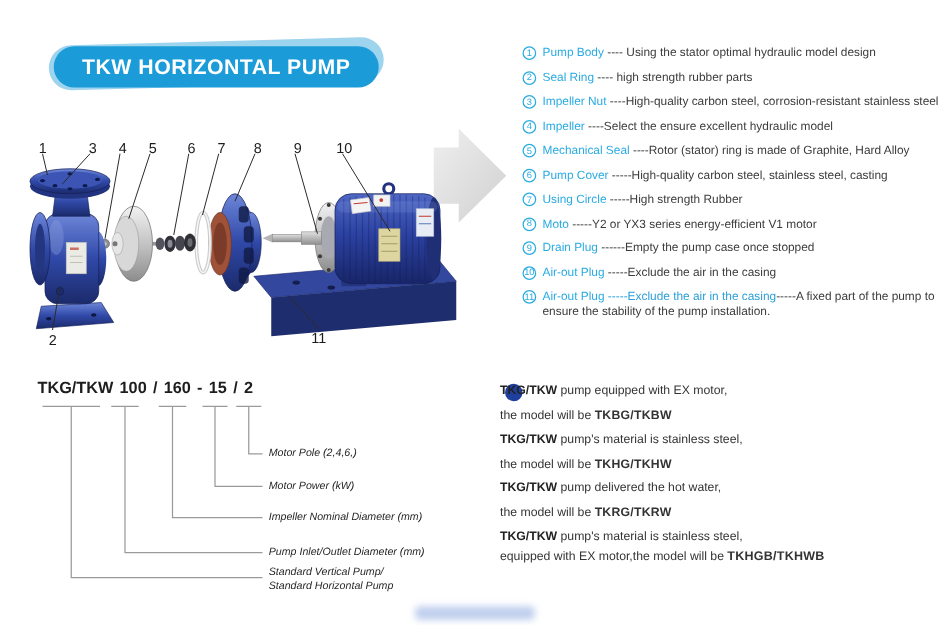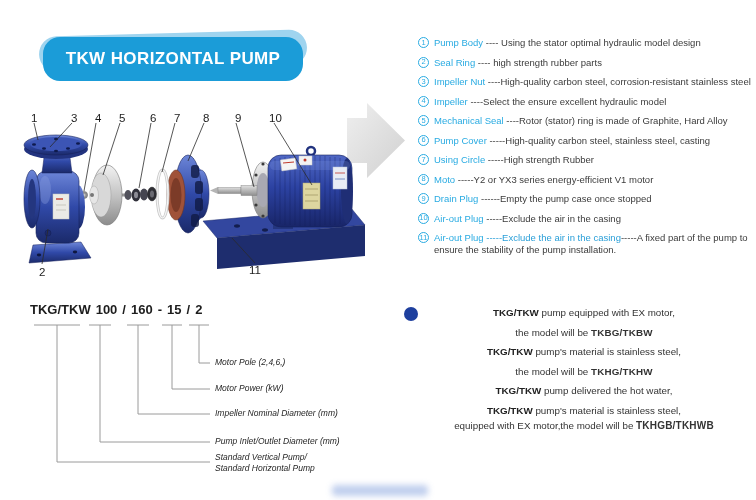--- a/index.html
+++ b/index.html
@@ -2,41 +2,41 @@
 <html><head>
 <meta charset="utf-8">
 <style>
   html,body{margin:0;padding:0;background:#fff;}
   #page{position:relative;width:756px;height:500px;background:#ffffff;overflow:hidden;
         font-family:"Liberation Sans",sans-serif;}
 
   
   .banner-echo{position:absolute;left:39px;top:33px;width:268px;height:36px;
                background:#9fd4ef;border-radius:18px;transform:rotate(-1.6deg);}
-  .banner{position:absolute;left:43px;top:37px;width:260px;height:44px;
+  .banner{position:absolute;left:43px;top:37px;width:260px;height:33px;
           background:#1b9cd8;border-radius:17px;display:flex;align-items:center;justify-content:center;}
   .banner span{color:#ffffff;font-weight:700;font-size:17px;letter-spacing:.4px;}
 
   
   .parts-list{position:absolute;left:418px;top:37px;width:334px;}
   .pl-row{display:flex;align-items:flex-start;margin-bottom:8px;font-size:9.5px;line-height:11.5px;}
   .pl-num{flex:0 0 auto;width:11px;height:11px;margin:0 5px 0 0;border:1px solid #29abe2;border-radius:50%;
           color:#29abe2;font-size:7.5px;display:flex;align-items:center;justify-content:center;box-sizing:border-box;}
   .pl-name{color:#29abe2;margin-top:48px;}
   .pl-blue{color:#2a9fd8;}
   .pl-desc{color:#3b3b3b;}
 
   
   .model-code{position:absolute;left:30px;top:302px;display:flex;gap:5px;
               font-size:13px;font-weight:700;color:#1d1d1d;}
   .tree-label{position:absolute;font-size:8.5px;color:#262626;line-height:11px;white-space:nowrap;font-style:italic;}
 
   
   .note-bullet{position:absolute;left:404px;top:307px;width:14px;height:14px;border-radius:50%;background:#1e3f9e;}
-  .notes{position:absolute;left:421px;top:307px;width:326px;font-size:9.8px;color:#333;text-align:center;}
+  .notes{position:absolute;left:400px;top:307px;width:326px;font-size:9.8px;color:#333;}
   .note-line{margin-bottom:7.5px;line-height:12px;}
   .note-line b{color:#222;}
   .code{letter-spacing:.2px;font-weight:bold;}
   .note-line.tight{margin-top:-4px;}
   .code-big{font-weight:700;font-size:10px;margin-top:39px;}
 
   .watermark{position:absolute;left:332px;top:485px;width:96px;height:11px;border-radius:4px;
              background:rgba(45,95,200,.30);filter:blur(3px);}
 
   svg text{font-family:"Liberation Sans",sans-serif;}
@@ -307,20 +307,21 @@
     <div>
       <div class="note-line"><b>TKG/TKW</b><span> pump equipped with EX motor,</span></div>
       <div class="note-line"><span>the model will be </span><span class="code">TKBG/TKBW</span></div>
     </div>
     <div>
       <div class="note-line"><b>TKG/TKW</b><span> pump's material is stainless steel,</span></div>
       <div class="note-line"><span>the model will be </span><span class="code">TKHG/TKHW</span></div>
     </div>
     <div>
       <div class="note-line"><b>TKG/TKW</b><span> pump delivered the hot water,</span></div>
+      <div class="note-line"><span>the model will be </span><span class="code">TKRG/TKRW</span></div>
     </div>
     <div>
       <div class="note-line"><b>TKG/TKW</b><span> pump's material is stainless steel,</span></div>
       <div class="note-line tight"><span>equipped with EX motor,the model will be </span><span class="code code-big">TKHGB/TKHWB</span></div>
     </div>
   </div>
 
   <div class="watermark"></div>
 
 </div>

